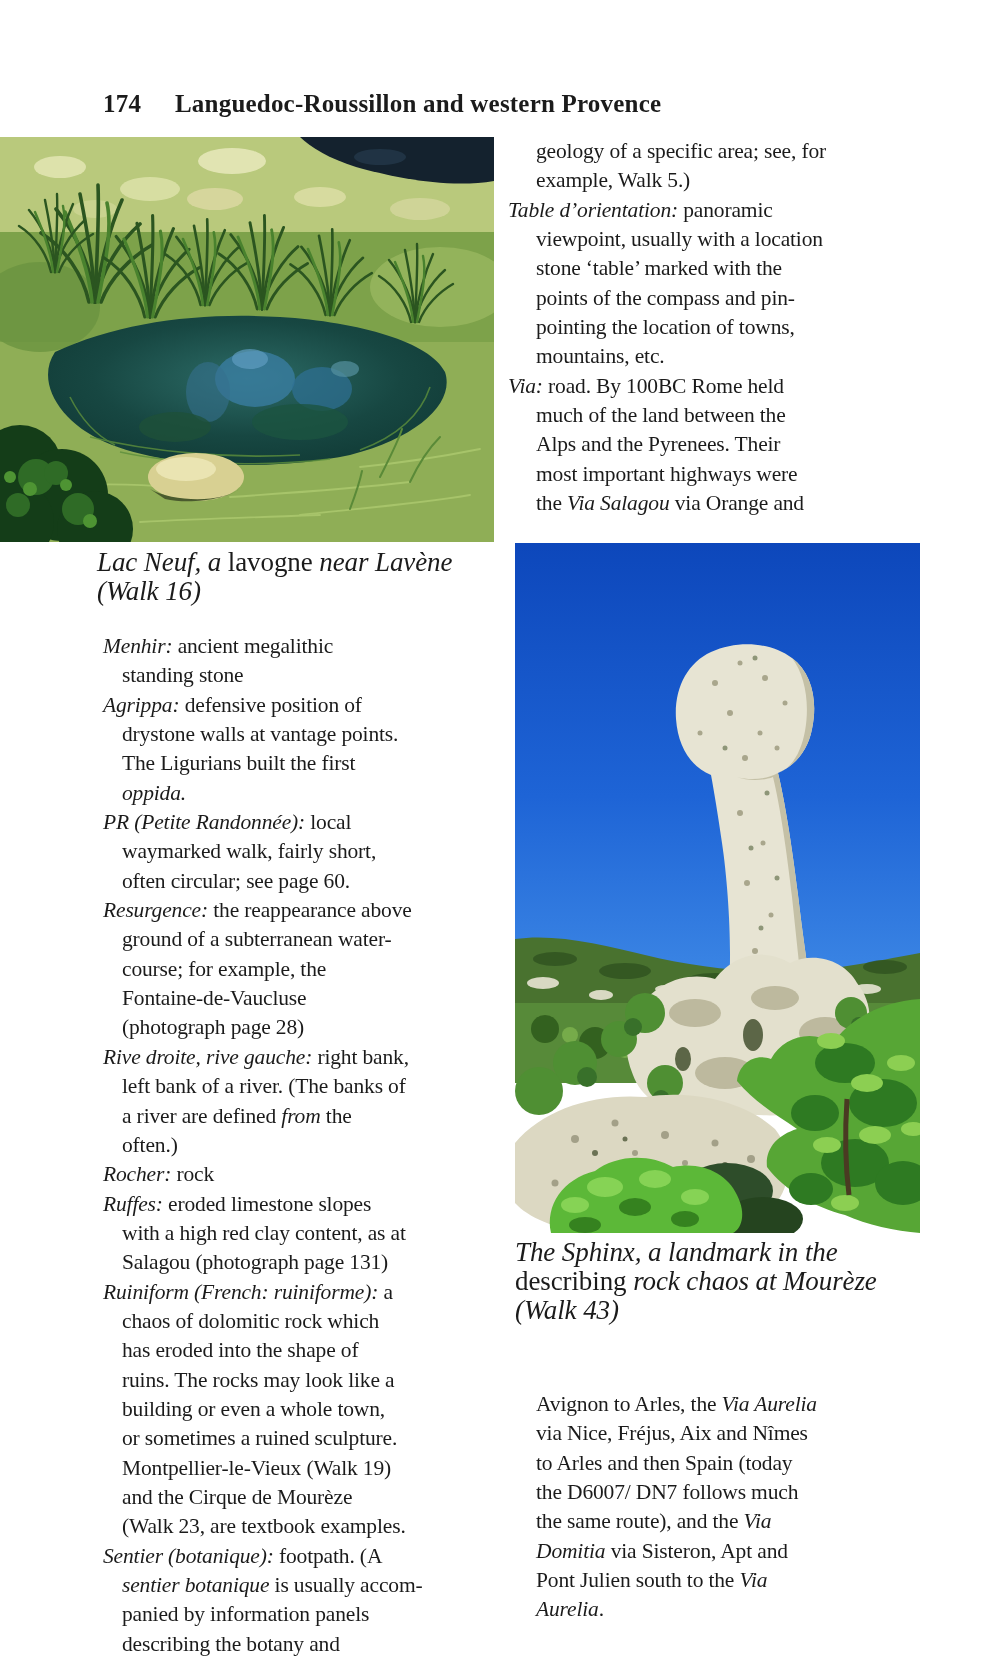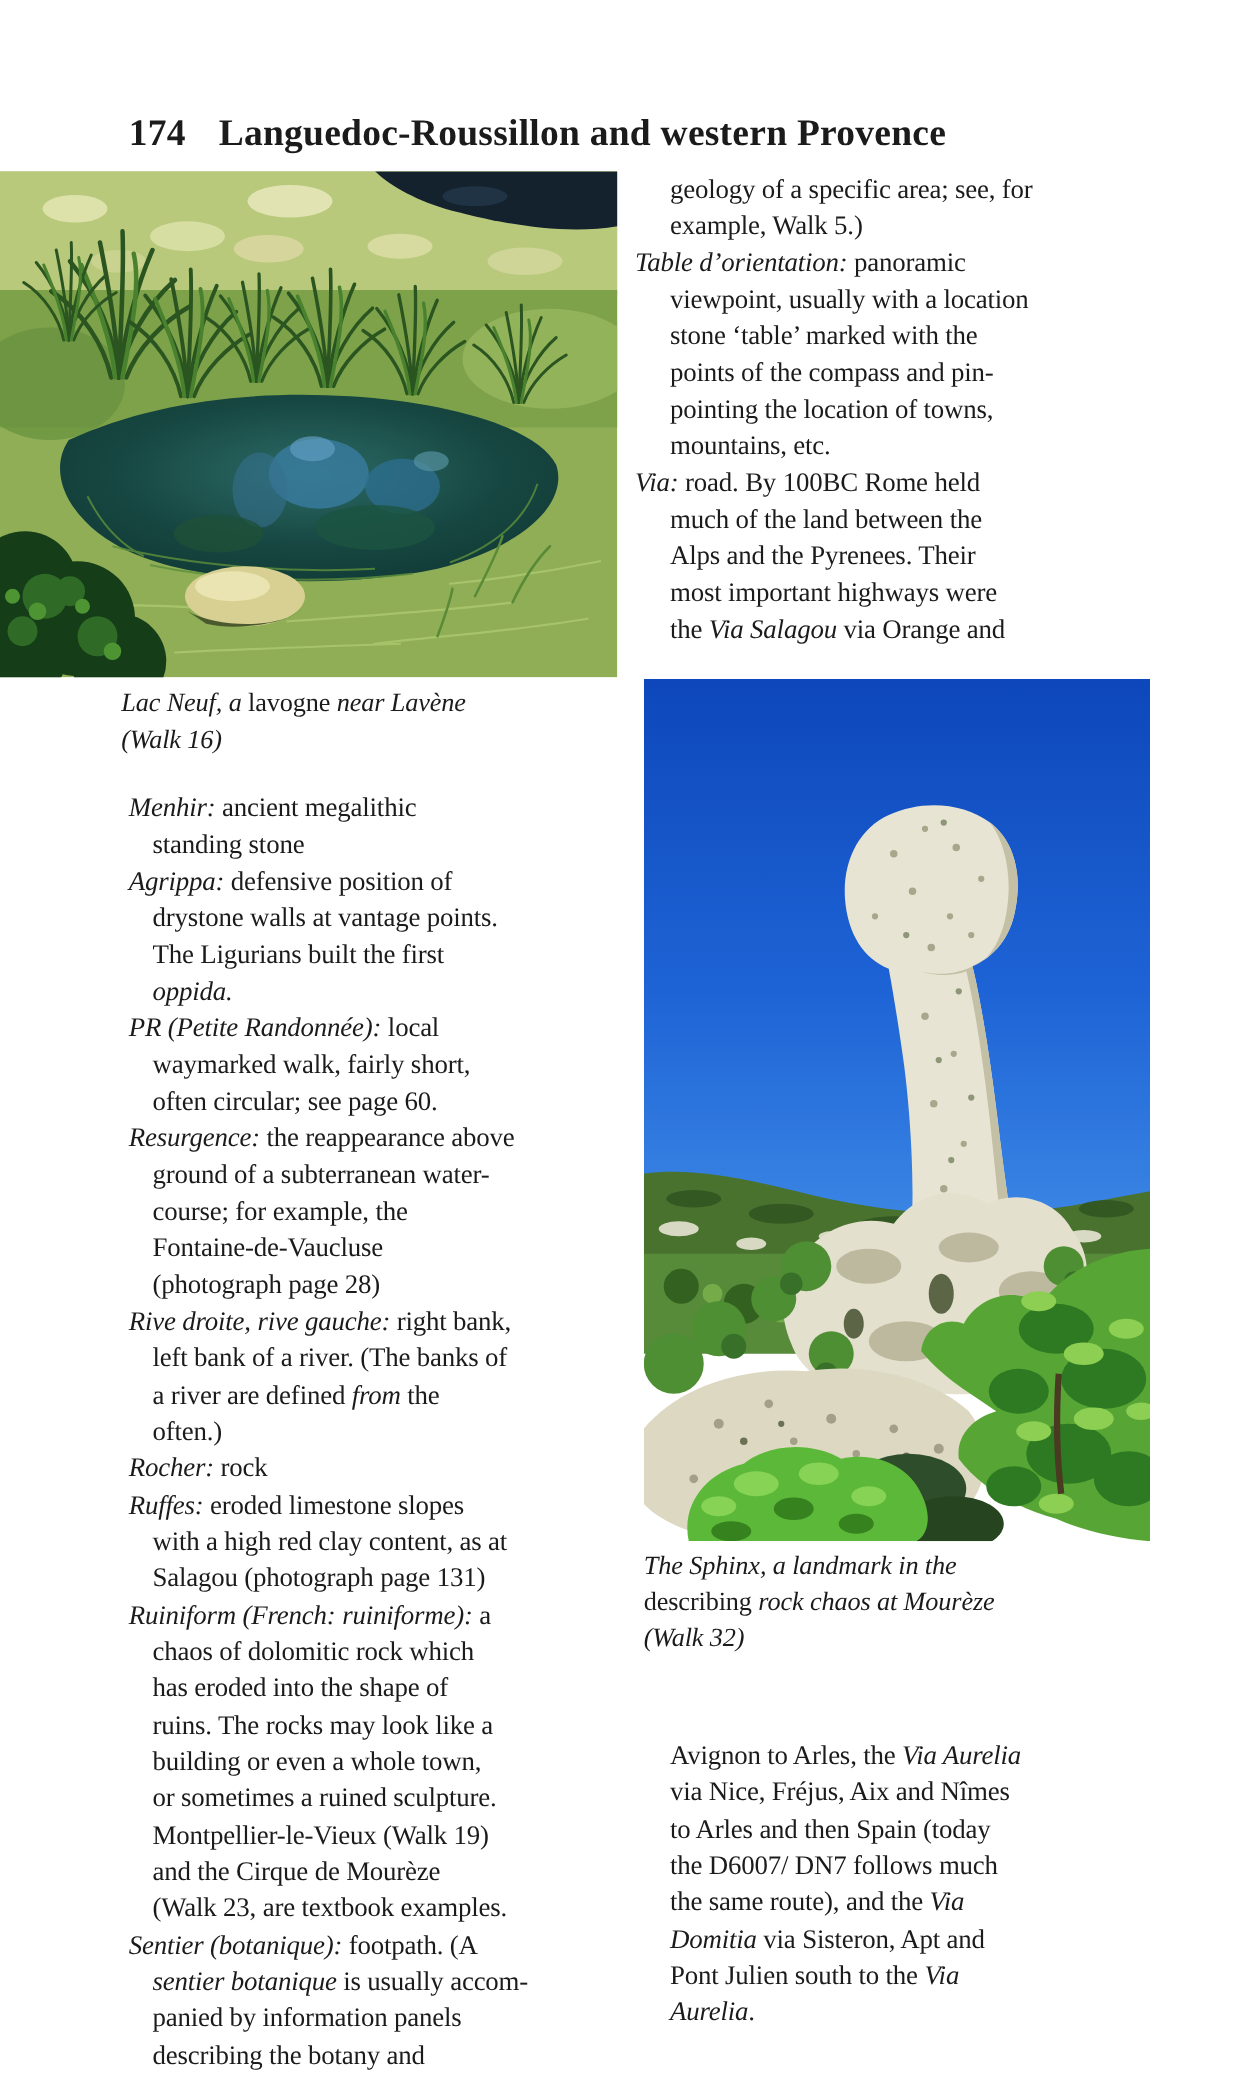--- a/index.html
+++ b/index.html
@@ -2,29 +2,29 @@
 <html><head>
 <meta charset="utf-8">
 <style>
   html,body{margin:0;padding:0;background:#ffffff;}
   .page{
     position:relative;width:1000px;height:1674px;background:#ffffff;
     font-family:"Liberation Serif", serif;color:#1b1b1b;overflow:hidden;
   }
   .hdr{
     position:absolute;left:103px;top:90px;display:flex;align-items:baseline;
-    font-weight:bold;font-size:30px;letter-spacing:0.2px;
+    font-weight:bold;font-size:25px;letter-spacing:0.2px;
   }
   .hdr .num{width:72px;}
   .txtblock .line{
     white-space:pre;font-size:21.5px;line-height:29.35px;letter-spacing:-0.15px;
   }
   .txtblock .line.cont{padding-left:var(--hang,19px);}
   .it{font-style:italic;}
-  .caption .line{font-size:21px;line-height:29px;white-space:pre;letter-spacing:-0.1px;}
+  .caption .line{font-size:27px;line-height:29px;white-space:pre;letter-spacing:-0.1px;}
   .leftcol{position:absolute;left:103px;top:632px;width:380px;--hang:19px;}
   .rcol1{position:absolute;left:508px;top:137px;width:414px;--hang:28px;}
   .rcol2{position:absolute;left:508px;top:1390px;width:414px;--hang:28px;}
   .rcol2 .line.cont{padding-left:28px;}
   .photo{position:absolute;overflow:hidden;}
   .photo svg{display:block;width:100%;height:100%;}
   .photo1{left:0;top:137px;width:494px;height:405px;}
   .photo2{left:515px;top:543px;width:405px;height:690px;}
   .cap1{position:absolute;left:97px;top:548px;}
   .cap2{position:absolute;left:515px;top:1238px;}
@@ -341,21 +341,21 @@
         <ellipse cx="120" cy="664" rx="16" ry="9"></ellipse>
         <ellipse cx="170" cy="676" rx="14" ry="8"></ellipse>
         <ellipse cx="70" cy="682" rx="16" ry="8"></ellipse>
       </g>
     </svg>
   </div>
 
   <div class="caption txtblock cap2">
       <div class="line"><span class="it">The Sphinx, a landmark in the</span></div>
       <div class="line"><span>describing</span><span class="it"> rock chaos at Mourèze</span></div>
-      <div class="line"><span class="it">(Walk 32)</span></div>
+      <div class="line"><span class="it">(Walk 43)</span></div>
     </div>
 
   <div class="txtblock rcol2">
       <div class="line cont"><span>Avignon to Arles, the </span><span class="it">Via Aurelia</span></div>
       <div class="line cont"><span>via Nice, Fréjus, Aix and Nîmes</span></div>
       <div class="line cont"><span>to Arles and then Spain (today</span></div>
       <div class="line cont"><span>the D6007/ DN7 follows much</span></div>
       <div class="line cont"><span>the same route), and the </span><span class="it">Via</span></div>
       <div class="line cont"><span class="it">Domitia</span><span> via Sisteron, Apt and</span></div>
       <div class="line cont"><span>Pont Julien south to the </span><span class="it">Via</span></div>

